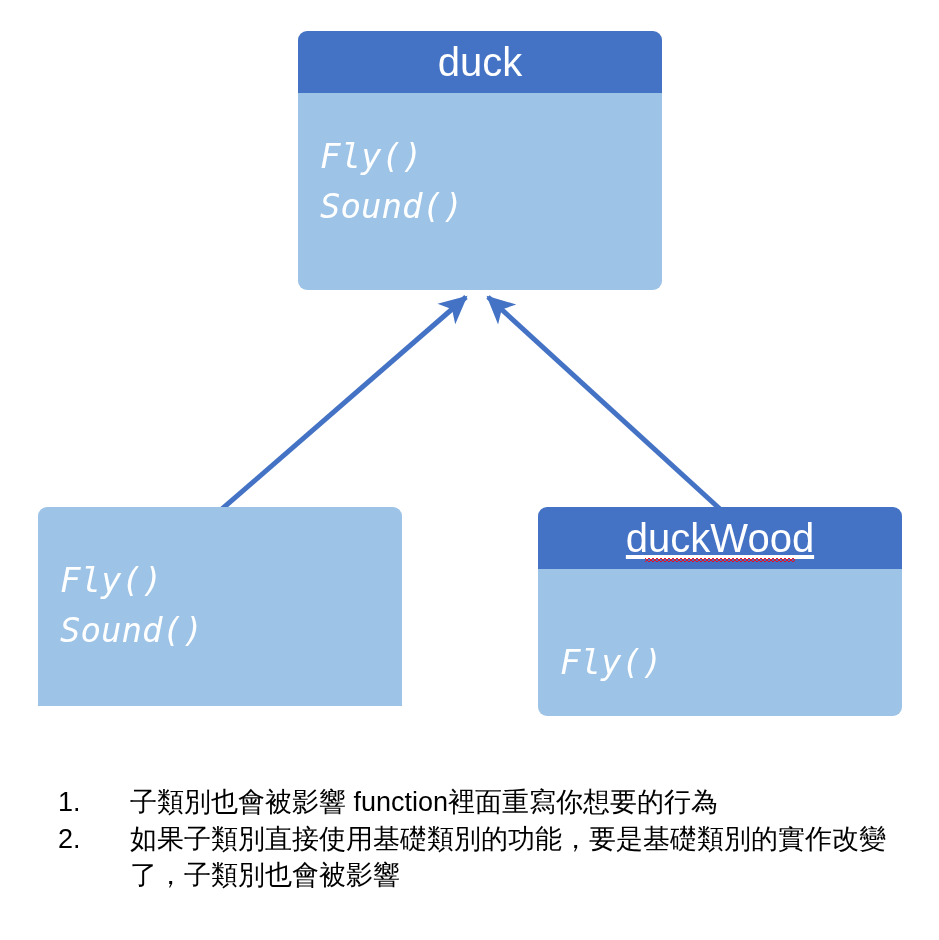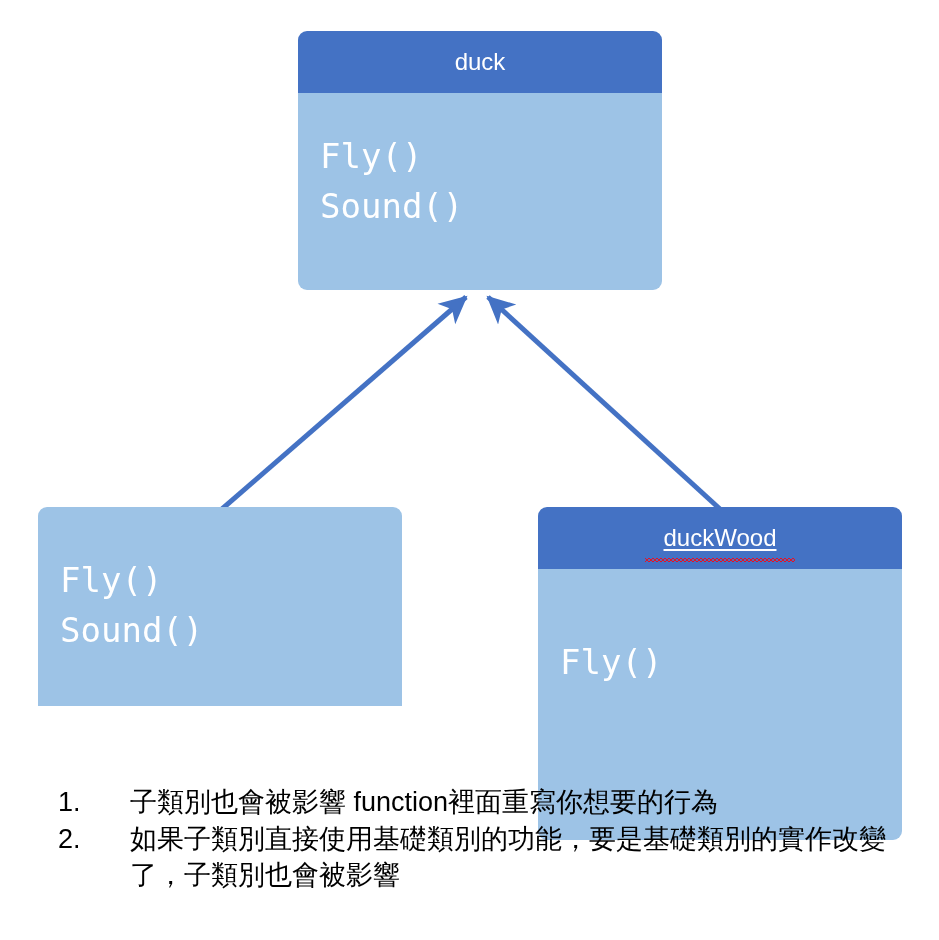--- a/index.html
+++ b/index.html
@@ -30,21 +30,21 @@
   .class-header {
     height: 62px;
     background: #4472C4;
     display: flex;
     align-items: center;
     justify-content: center;
     box-sizing: border-box;
   }
   .class-title {
     color: #ffffff;
-    font-size: 24px;
+    font-size: 40px;
     font-family: "Liberation Sans", sans-serif;
     line-height: 1;
     white-space: nowrap;
   }
   .class-title.spellcheck {
     text-decoration: underline;
     text-decoration-color: #ffffff;
     text-underline-offset: 3px;
     position: relative;
   }
@@ -67,26 +67,27 @@
     position: relative;
   }
   .methods {
     position: absolute;
     left: 22px;
     color: #ffffff;
     font-family: "DejaVu Sans Mono", "Liberation Mono", monospace;
     font-size: 34px;
     line-height: 1.48;
     white-space: pre;
+    font-style: italic;
   }
 
   
   #box-duck     { left: 298px; top: 31px;  width: 364px; height: 259px; }
   #box-duckrc   { left: 38px;  top: 507px; width: 364px; height: 261px; }
-  #box-duckwood { left: 538px; top: 507px; width: 364px; height: 333px; }
+  #box-duckwood { left: 538px; top: 507px; width: 364px; height: 209px; }
 
   #box-duck .methods     { top: 38px; }
   #box-duckrc .methods   { top: 48px; }
   #box-duckwood .methods { top: 68px; }
 
   
   #connectors {
     position: absolute;
     left: 0; top: 0;
     width: 939px; height: 940px;

